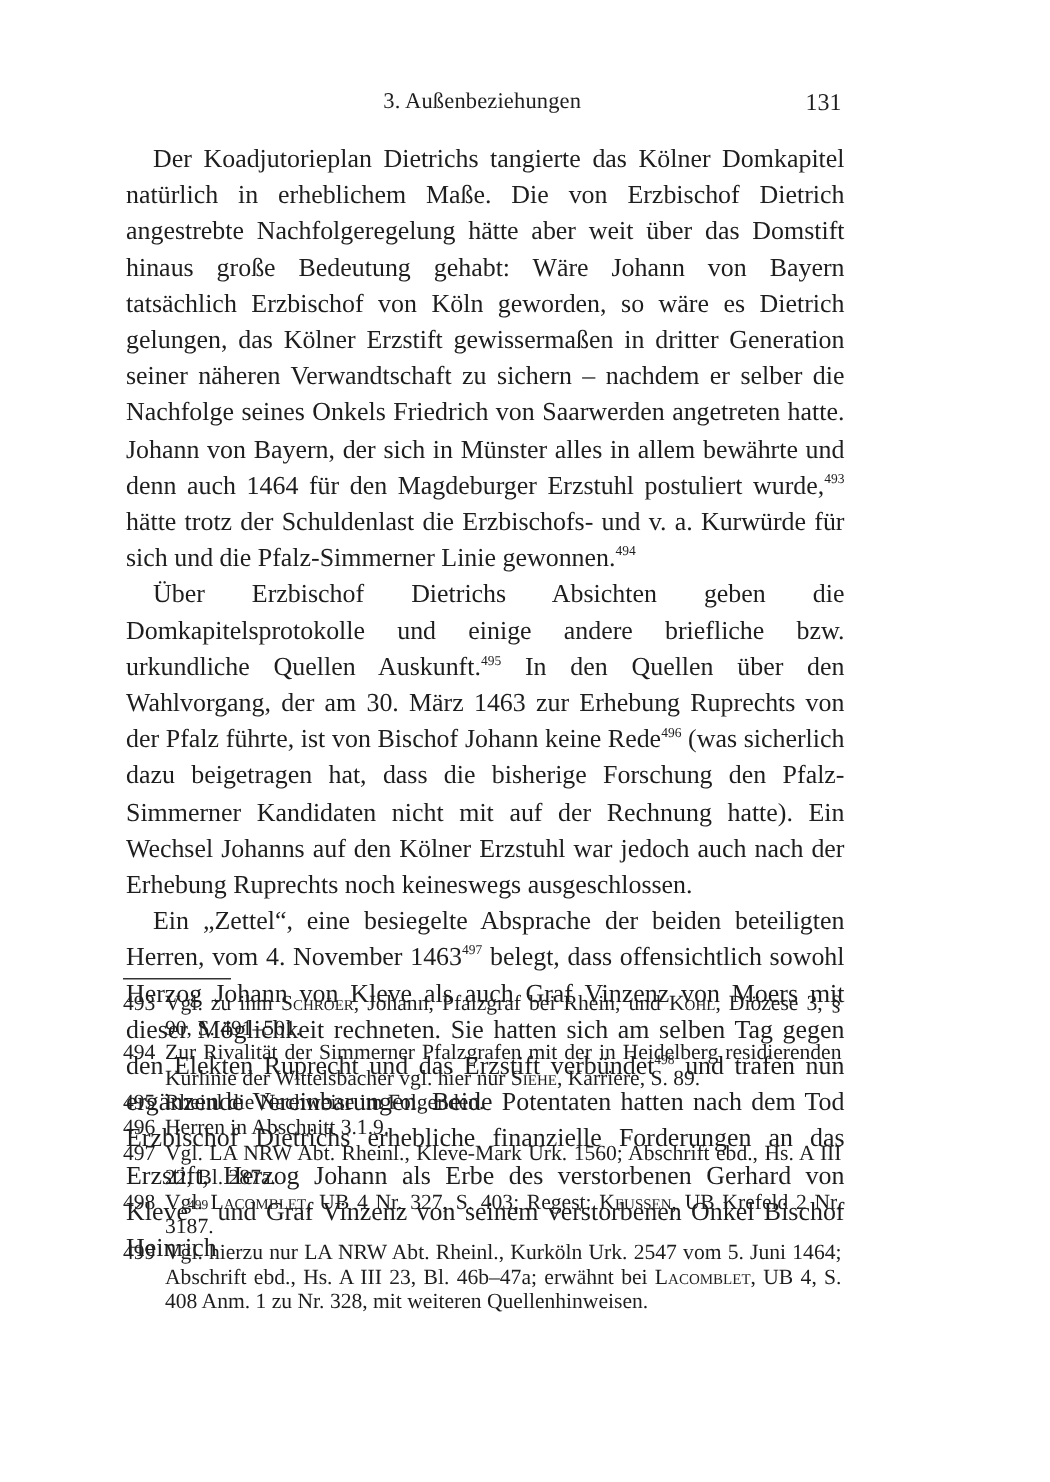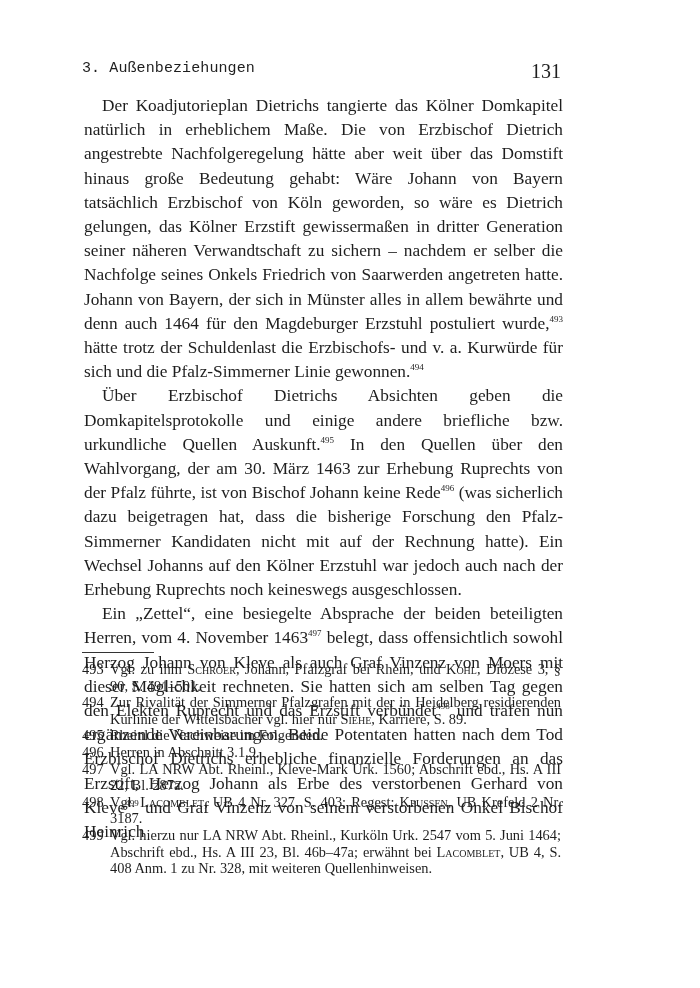--- a/index.html
+++ b/index.html
@@ -1,21 +1,21 @@
 <!DOCTYPE html>
 <html><head>
   <meta charset="utf-8">
   <style>
     html, body { margin: 0; padding: 0; background: #ffffff; }
     body { width: 700px; height: 988px; position: relative; overflow: hidden;
            font-family: "Liberation Serif", "DejaVu Serif", serif; color: #1e1e1e; }
     .header { position: absolute; top: 60px; left: 82px; width: 479px; height: 22px; }
-    .running-title { position: absolute; left: 0; width: 100%; text-align: left;
-                     font-size: 15px; letter-spacing: 0.1px; font-family: Liberation Mono, monospace; }
-    .page-number { position: absolute; right: 0; font-size: 20px; }
+    .running-title { position: absolute; left: 0; width: 100%; text-align: center;
+                     font-size: 15px; letter-spacing: 0.1px; }
+    .page-number { position: absolute; right: 0; font-size: 16px; }
     .body-text { position: absolute; top: 94px; left: 84px; width: 479px;
                  font-size: 17.3px; line-height: 24.2px; text-align: justify;
                  hyphens: manual; }
     .body-text p { margin: 0; text-indent: 18px; }
     .body-text p.line-justified { text-align-last: justify; }
     sup { font-size: 9px; line-height: 0; vertical-align: 7px; }
     .fn-rule { position: absolute; top: 652px; left: 82px; width: 72px; height: 0;
                border-top: 1px solid #333; }
     .footnotes { position: absolute; top: 661px; left: 82px; width: 479px;
                  font-size: 14.4px; line-height: 16.6px; }

